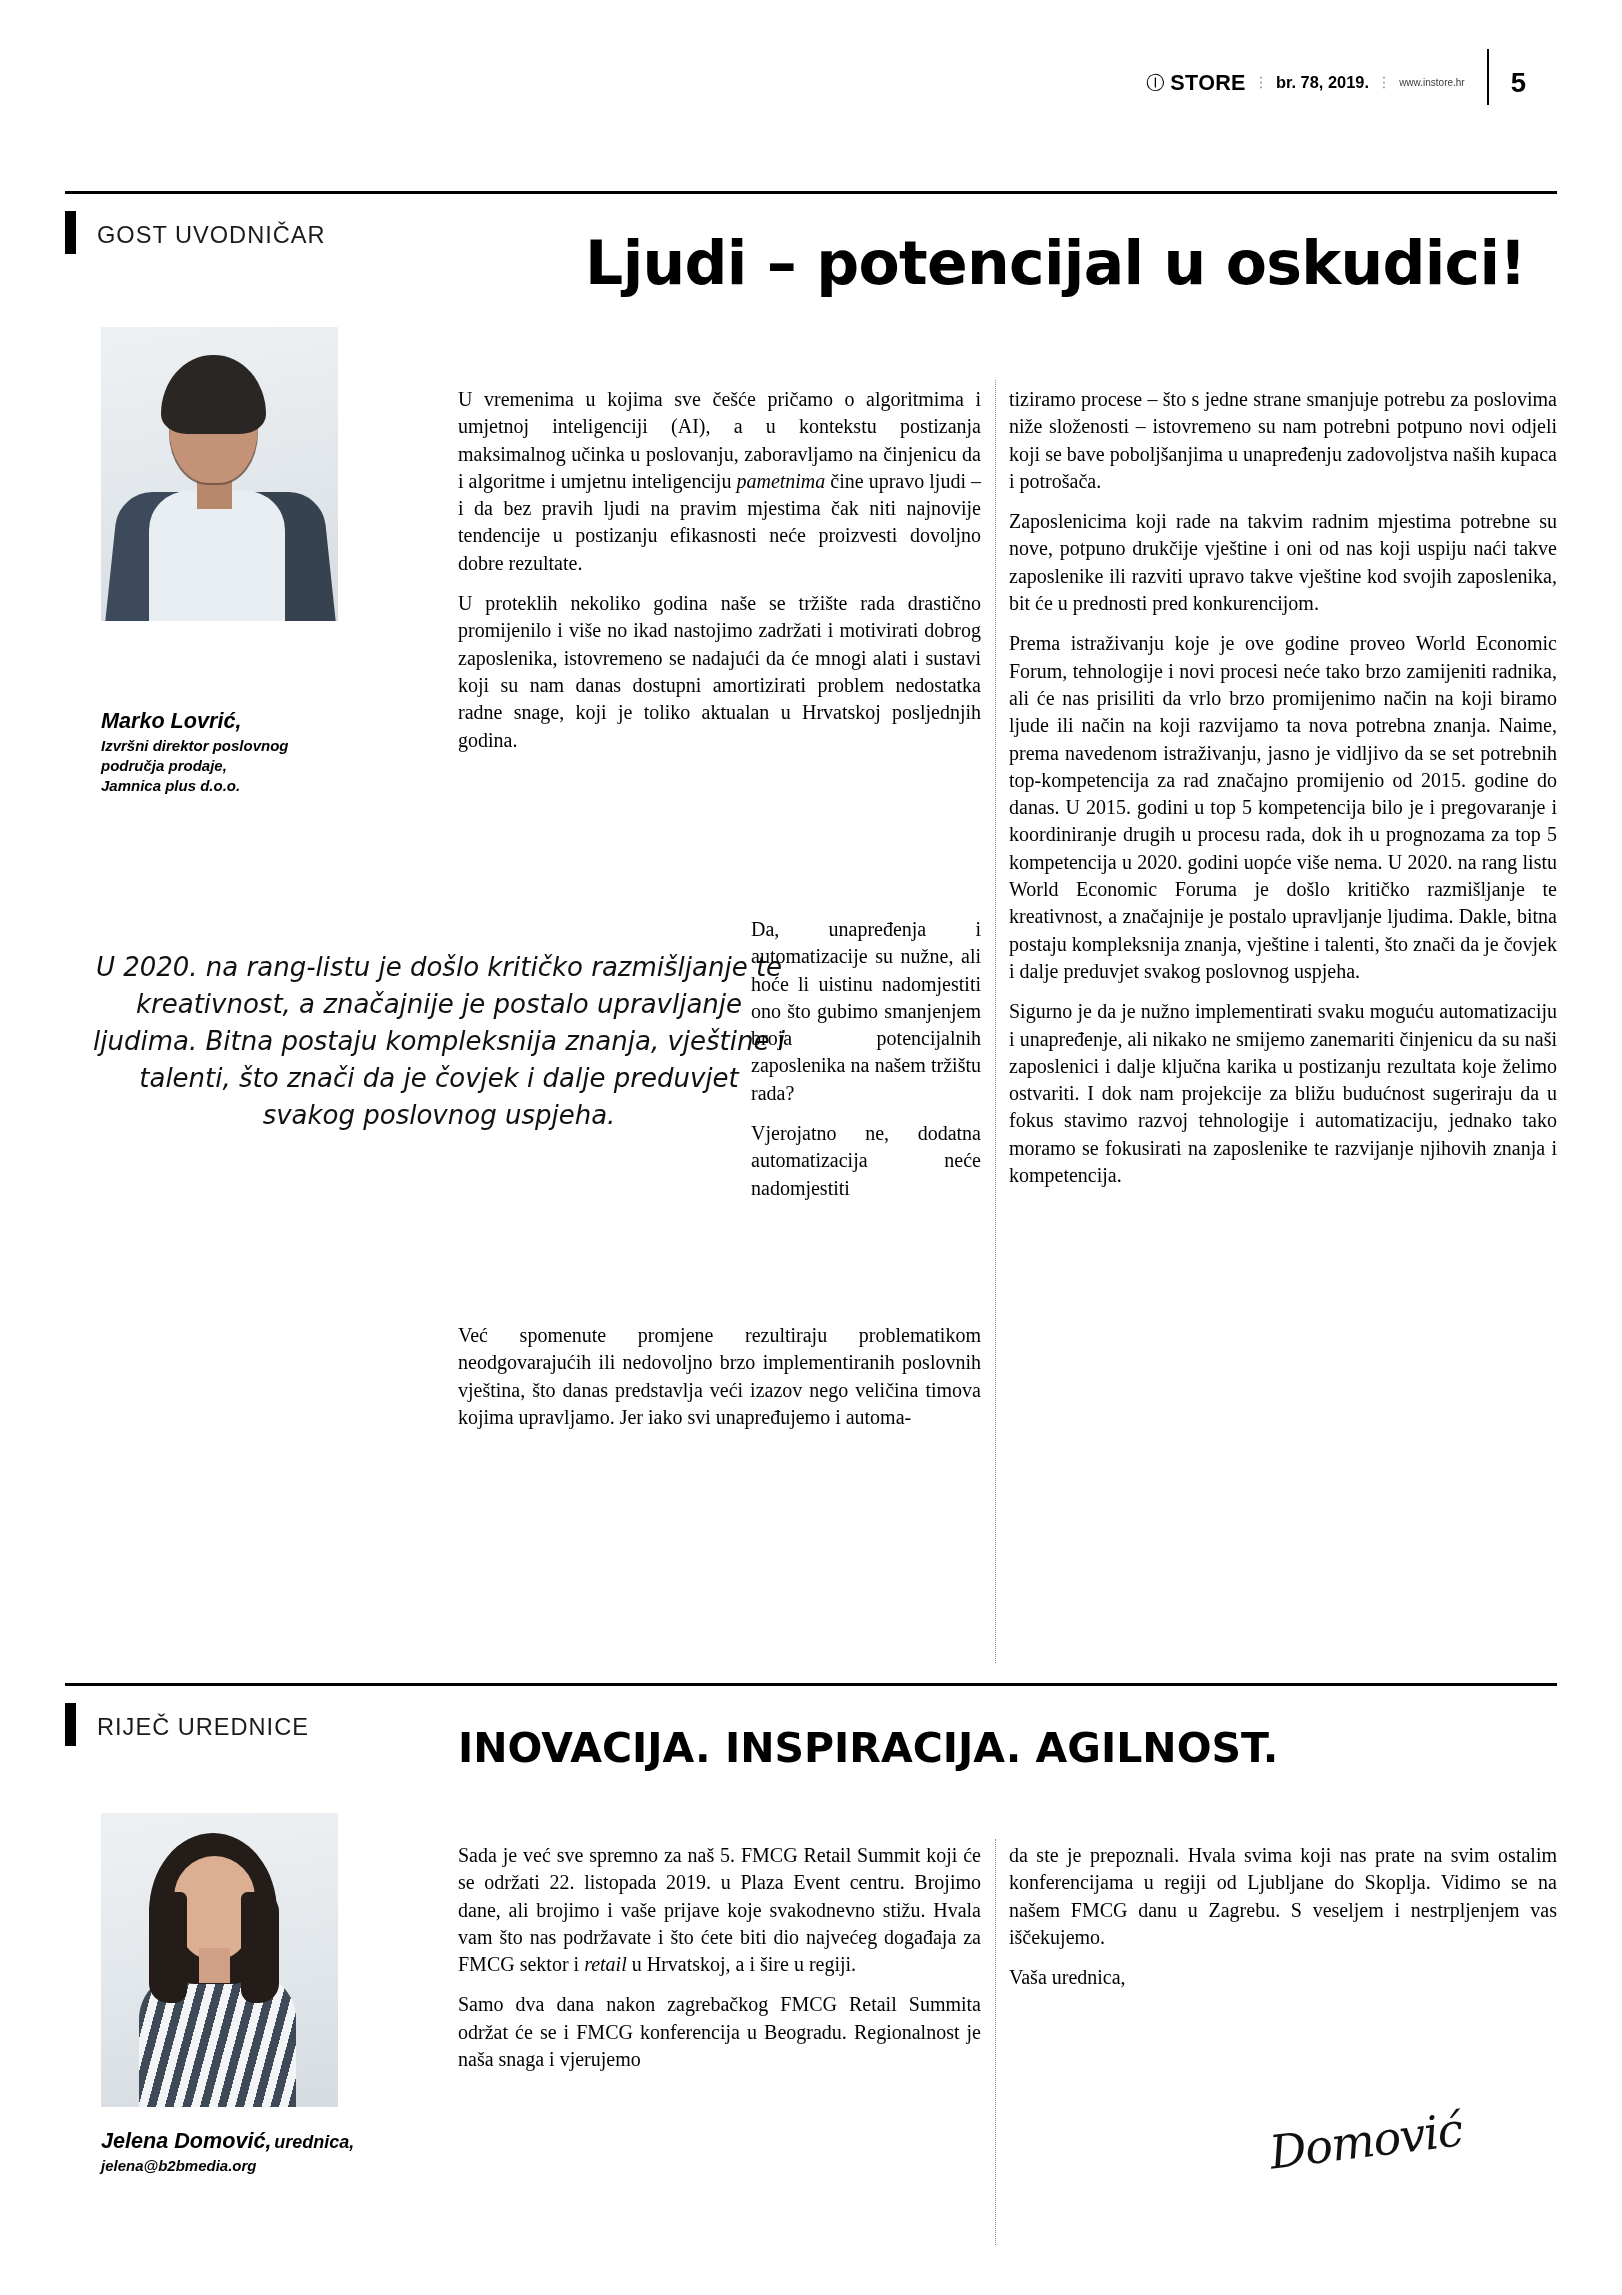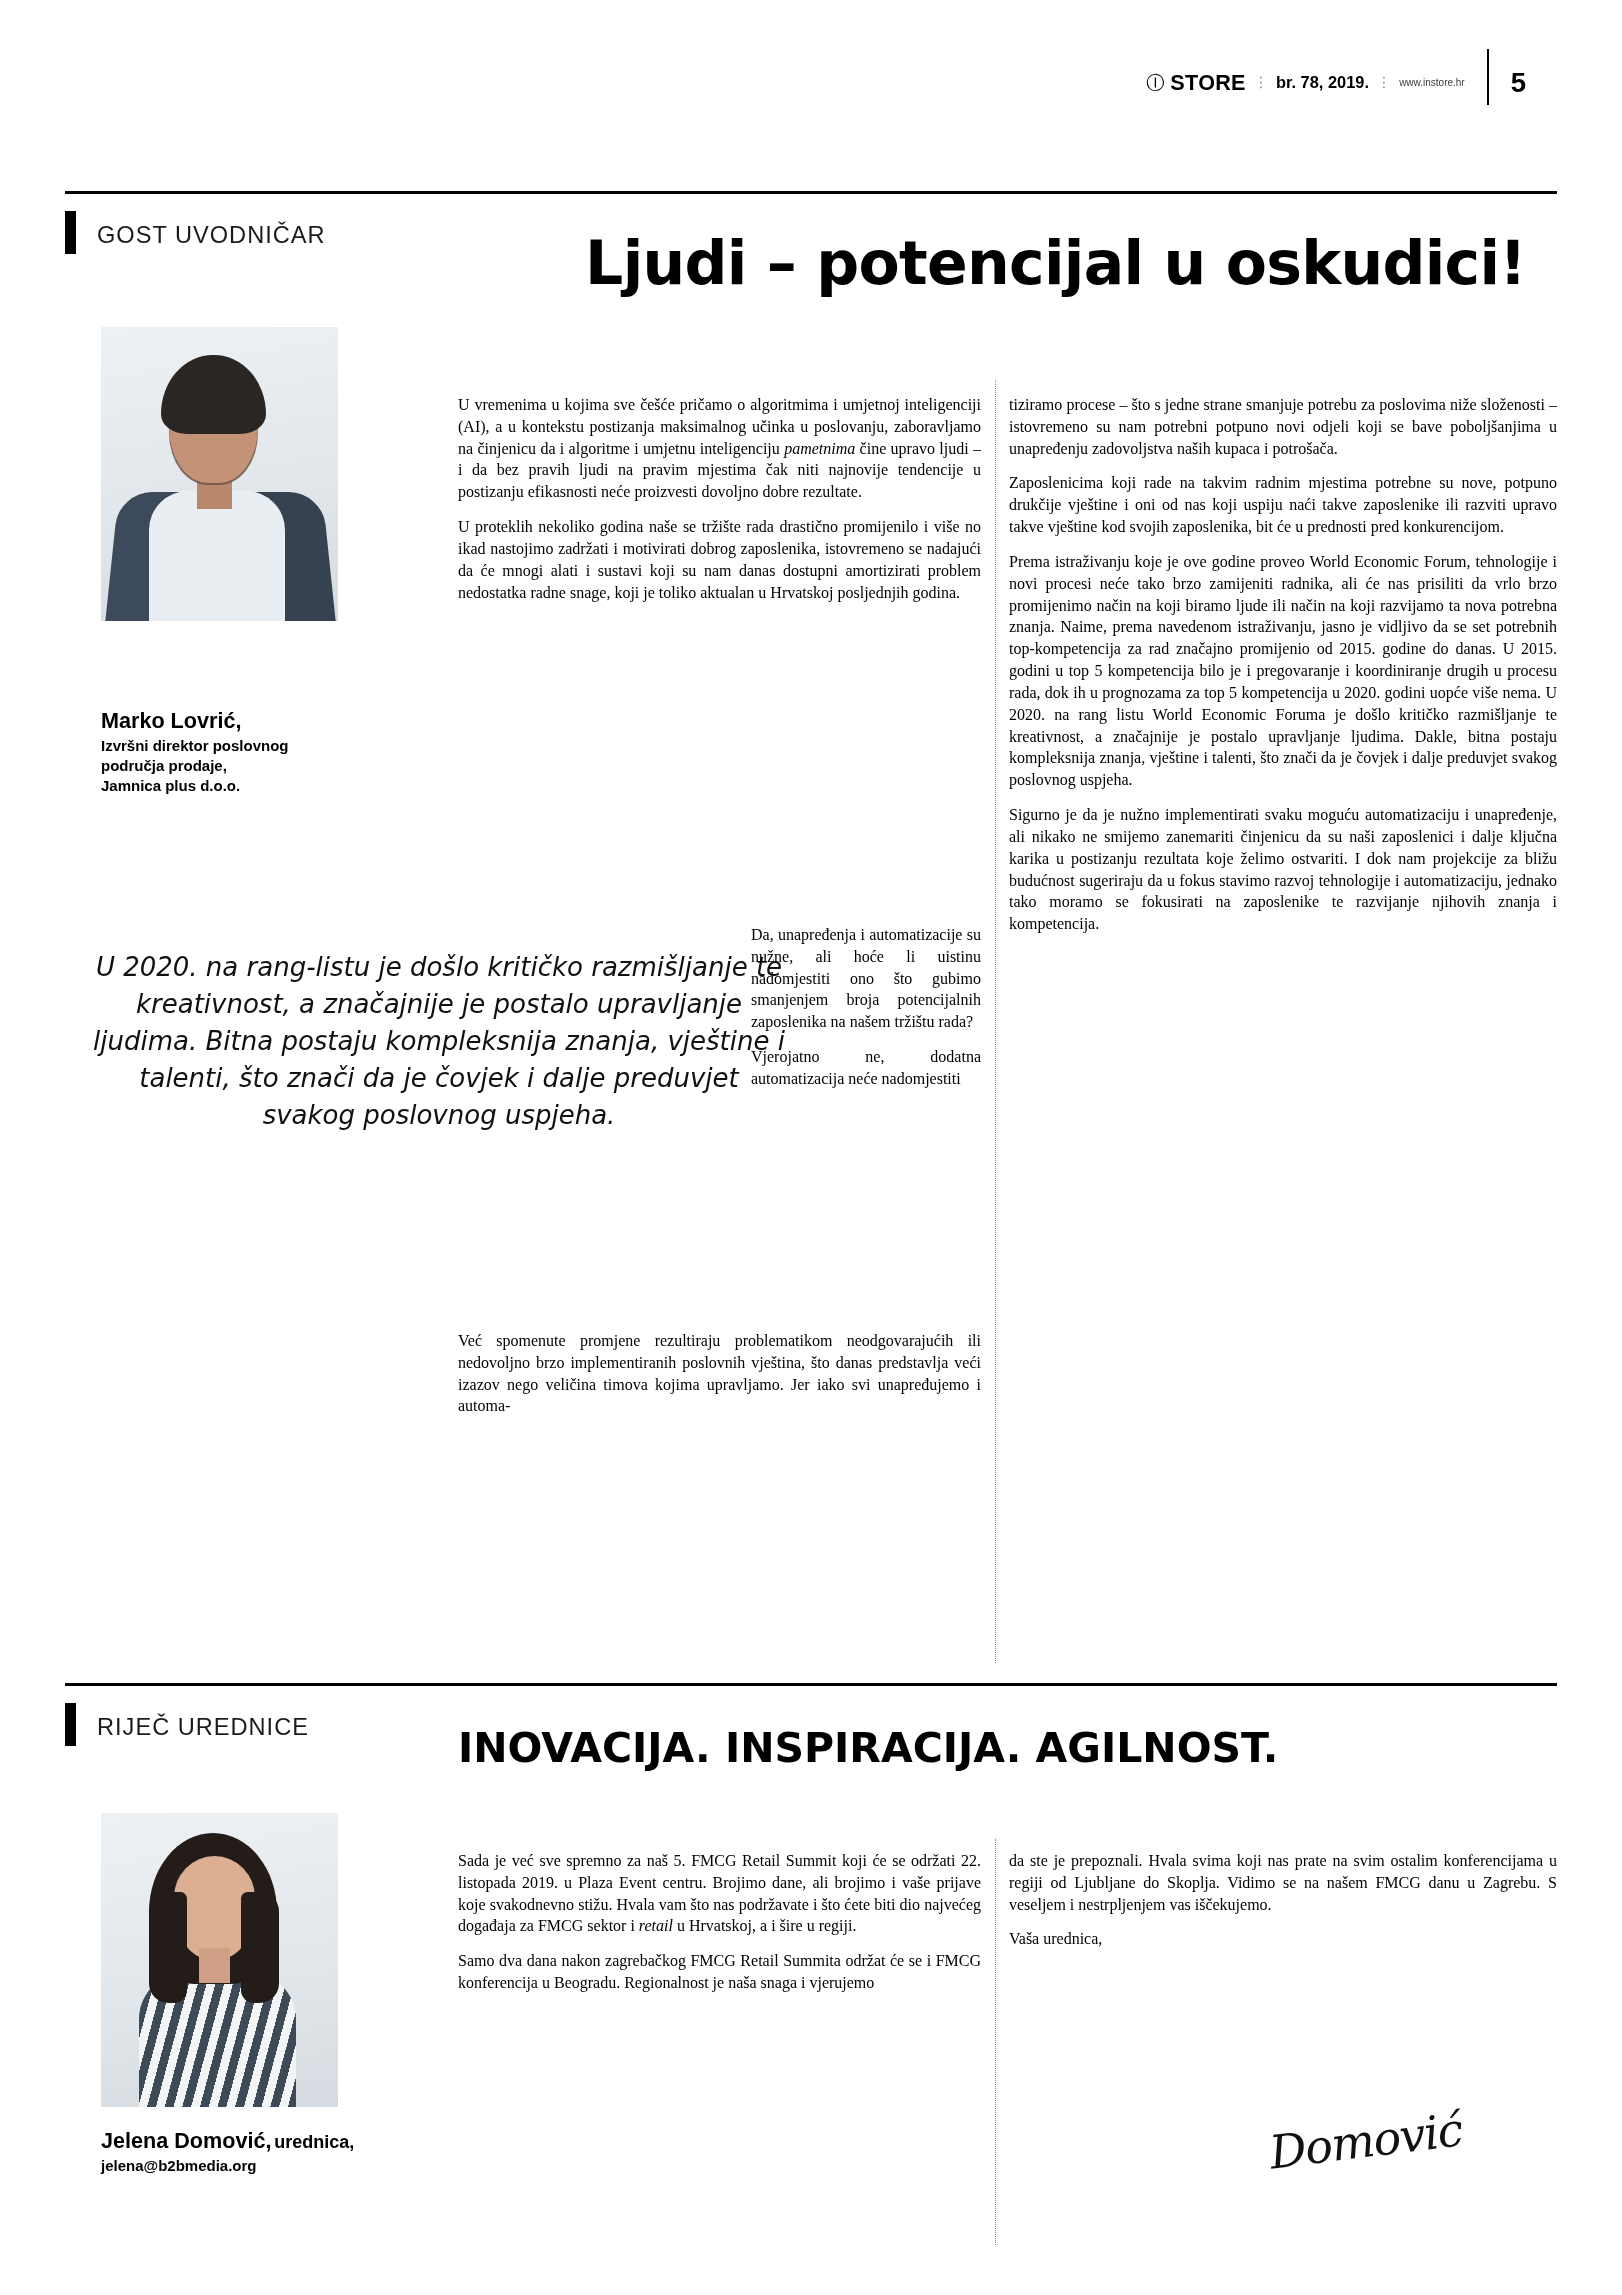--- a/index.html
+++ b/index.html
@@ -225,42 +225,42 @@
     width: 38px; height: 111px;
     background: #241c18;
     border-radius: 6.5px 19.6px 19.6px 13px;
   }
 
   
   .byline {
     position: absolute;
     font-family: "Liberation Sans", sans-serif;
     line-height: 1.34;
+    font-style: italic;
   }
   .byline .nm {
     font-weight: bold;
     font-size: 21.6px;
   }
   .byline .role {
     font-weight: bold;
     font-size: 15px;
   }
   .byline .role-plain {
     font-weight: bold;
     font-size: 18px;
   }
 
   
   .col {
     position: absolute;
     text-align: justify;
-    font-size: 16px;
+    font-size: 20px;
     line-height: 1.365;
     hyphens: auto;
-    margin-top: 8px;
   }
   .col p {
     margin: 0 0 13px 0;
   }
   .col p:last-child { margin-bottom: 0; }
   .col i { font-style: italic; }
 
   
   .pullquote {
     position: absolute;

